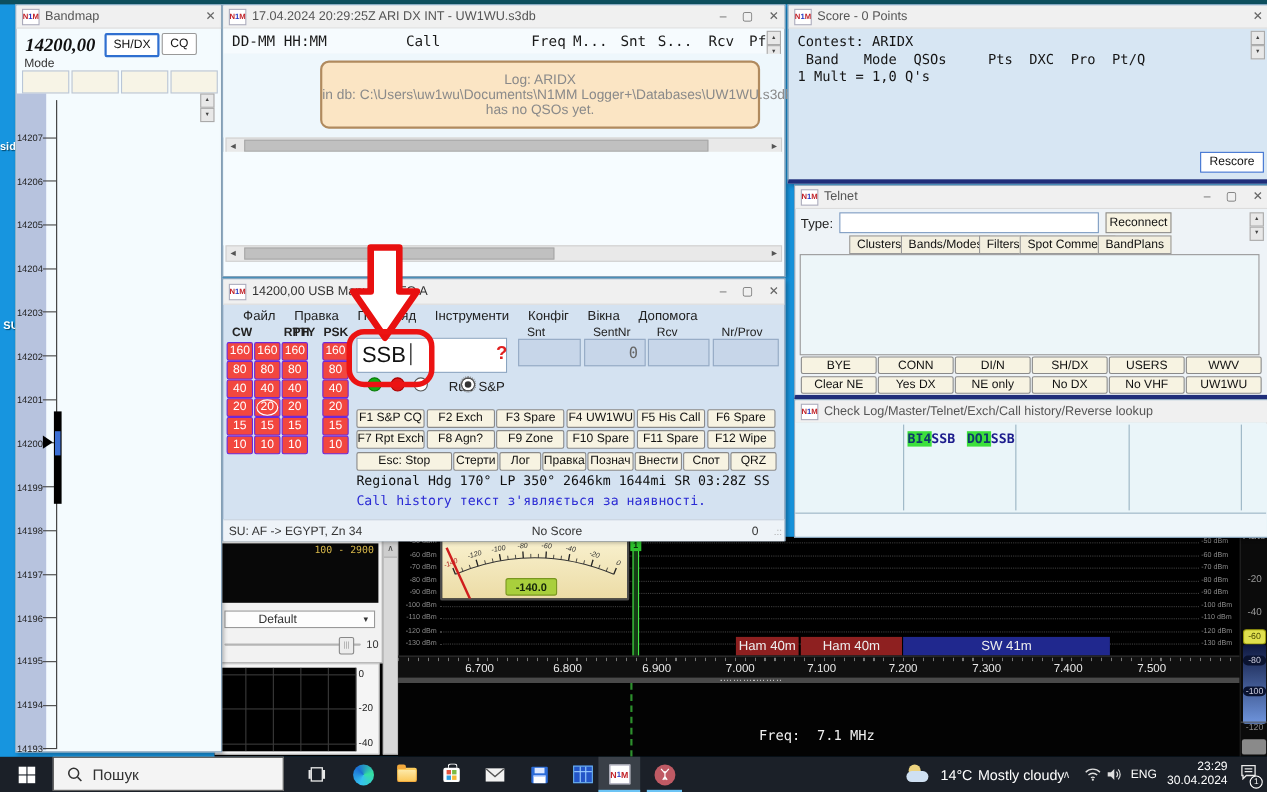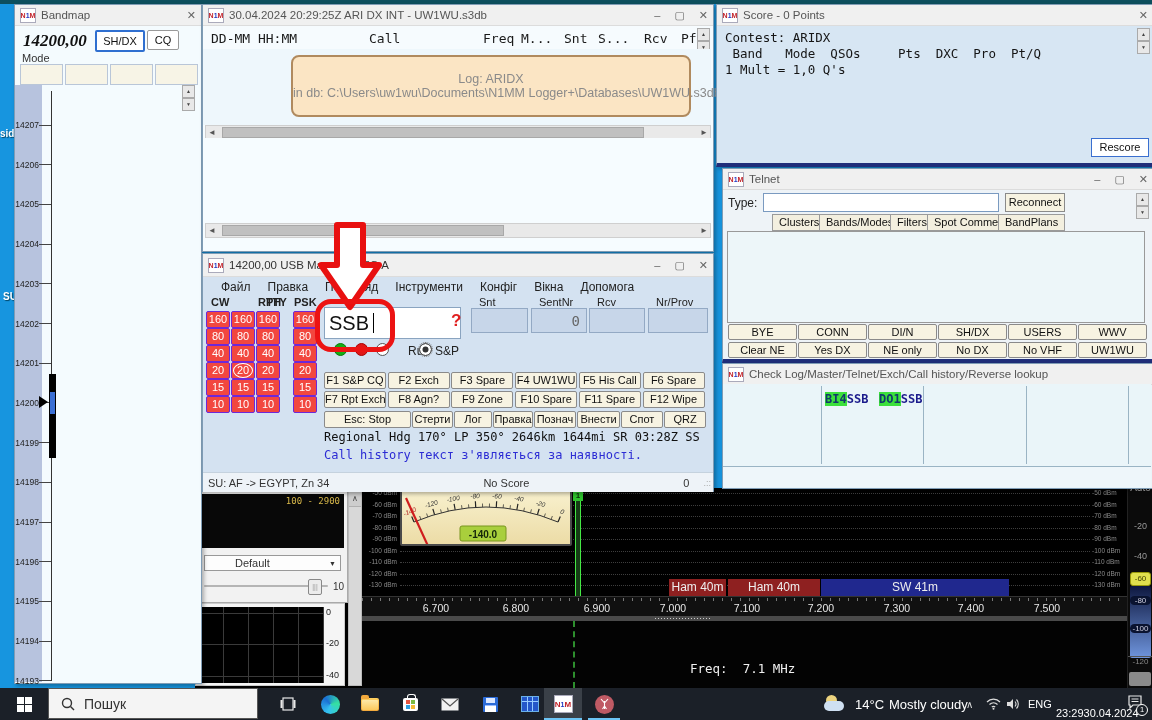--- a/index.html
+++ b/index.html
@@ -258,21 +258,21 @@
         <div class="tick" style="top: 675.3px;"></div>
       </div>
     <div style="position:absolute;left:34px;top:369px;width:7px;height:84px;background:#000;"></div>
     <div style="position:absolute;left:35px;top:387px;width:5px;height:22px;background:#3b6fd4;"></div>
     <div id="bm-marker" style="position: absolute; left: 24px; width: 0px; height: 0px; border-left: 9px solid rgb(0, 0, 0); border-top: 6px solid transparent; border-bottom: 6px solid transparent; top: 391.4px;"></div>
   </div>
 
   <div id="logwin" class="win" style="left:202px;top:4px;width:510px;height:246px;background:#f6fcff;">
     <div class="titlebar">
       <span class="nico">N<b>1</b>M</span>
-      <span class="title-text">30.04.2024 20:29:25Z  ARI DX INT - UW1WU.s3db</span>
+      <span class="title-text">17.04.2024 20:29:25Z  ARI DX INT - UW1WU.s3db</span>
       <span class="winbtns">
         <span class="winbtn">–</span>
         <span class="winbtn">▢</span>
         <span class="winbtn">✕</span>
       </span>
     </div>
     <div style="position:absolute;left:0;top:21px;width:508px;height:23px;background:#f6fbfe;border-bottom:1px solid #cfe0ea;"></div>
     <div id="log-cols">
         <div class="mono" style="position: absolute; left: 8px; top: 26px; font-size: 13px; color: rgb(26, 26, 26);">DD-MM HH:MM</div>
         <div class="mono" style="position: absolute; left: 166px; top: 26px; font-size: 13px; color: rgb(26, 26, 26);">Call</div>
@@ -285,20 +285,21 @@
       </div>
     <div class="spin" style="left:494px;top:23px;">
       <div>▲</div>
       <div>▼</div>
     </div>
     <div style="position:absolute;left:0;top:44px;width:508px;height:76px;background:#eef7fc;"></div>
     <div style="position:absolute;left:88px;top:50px;width:396px;height:58px;background:#fbe5c4;border:2px solid #b08a5e;border-radius:8px;
                 display:flex;flex-direction:column;justify-content:center;text-align:center;font-size:12.5px;color:#8a8a8a;">
       <div>Log: ARIDX</div>
       <div style="white-space:nowrap;">in db: C:\Users\uw1wu\Documents\N1MM Logger+\Databases\UW1WU.s3db</div>
+      <div>has no QSOs yet.</div>
     </div>
     <div class="sbar" style="left:2px;top:120px;width:504px;height:13px;">
       <span class="sb-arrow">◄</span>
       <span class="sb-thumb" style="width:420px;margin-left:4px;"></span>
       <span class="sb-arrow" style="margin-left:auto;">►</span>
     </div>
     <div style="position:absolute;left:0;top:133px;width:508px;height:85px;background:#f6fcff;"></div>
     <div class="sbar" style="left:2px;top:218px;width:504px;height:13px;">
       <span class="sb-arrow">◄</span>
       <span class="sb-thumb" style="width:280px;margin-left:4px;"></span>
@@ -585,21 +586,21 @@
         <circle cx="7.5" cy="10.8" r="1" fill="#ddd"></circle>
       </svg>
     </div>
     <div class="tbicon" style="left:1002px;width:22px;">
       <svg width="14" height="12" viewBox="0 0 14 12">
         <polygon points="1,4 4,4 7,1 7,11 4,8 1,8" fill="#ddd"></polygon>
         <path d="M9 3.5 A4 4 0 0 1 9 8.5 M10.5 1.5 A6.5 6.5 0 0 1 10.5 10.5" fill="none" stroke="#ddd" stroke-width="1.1"></path>
       </svg>
     </div>
     <span class="tbtxt" style="left:1028px;font-size:11px;">ENG</span>
-    <div style="position:absolute;left:1056px;top:0;width:60px;height:32px;display:flex;justify-content:space-between;align-items:flex-end;color:#fff;font-size:11px;line-height:13px;">
+    <div style="position:absolute;left:1056px;top:0;width:60px;height:32px;display:flex;flex-direction:column;justify-content:center;align-items:flex-end;color:#fff;font-size:11px;line-height:13px;">
       <span>23:29</span>
       <span>30.04.2024</span>
     </div>
     <div class="tbicon" style="left:1122px;width:26px;">
       <div style="position:relative;">
         <svg width="16" height="14" viewBox="0 0 16 14">
           <path d="M2 1 L14 1 L14 10 L6 10 L3 13 L3 10 L2 10 Z" fill="none" stroke="#e8e8e8" stroke-width="1.2"></path>
           <line x1="4.5" y1="4" x2="11.5" y2="4" stroke="#e8e8e8" stroke-width="1"></line>
           <line x1="4.5" y1="6.5" x2="11.5" y2="6.5" stroke="#e8e8e8" stroke-width="1"></line>
         </svg>

